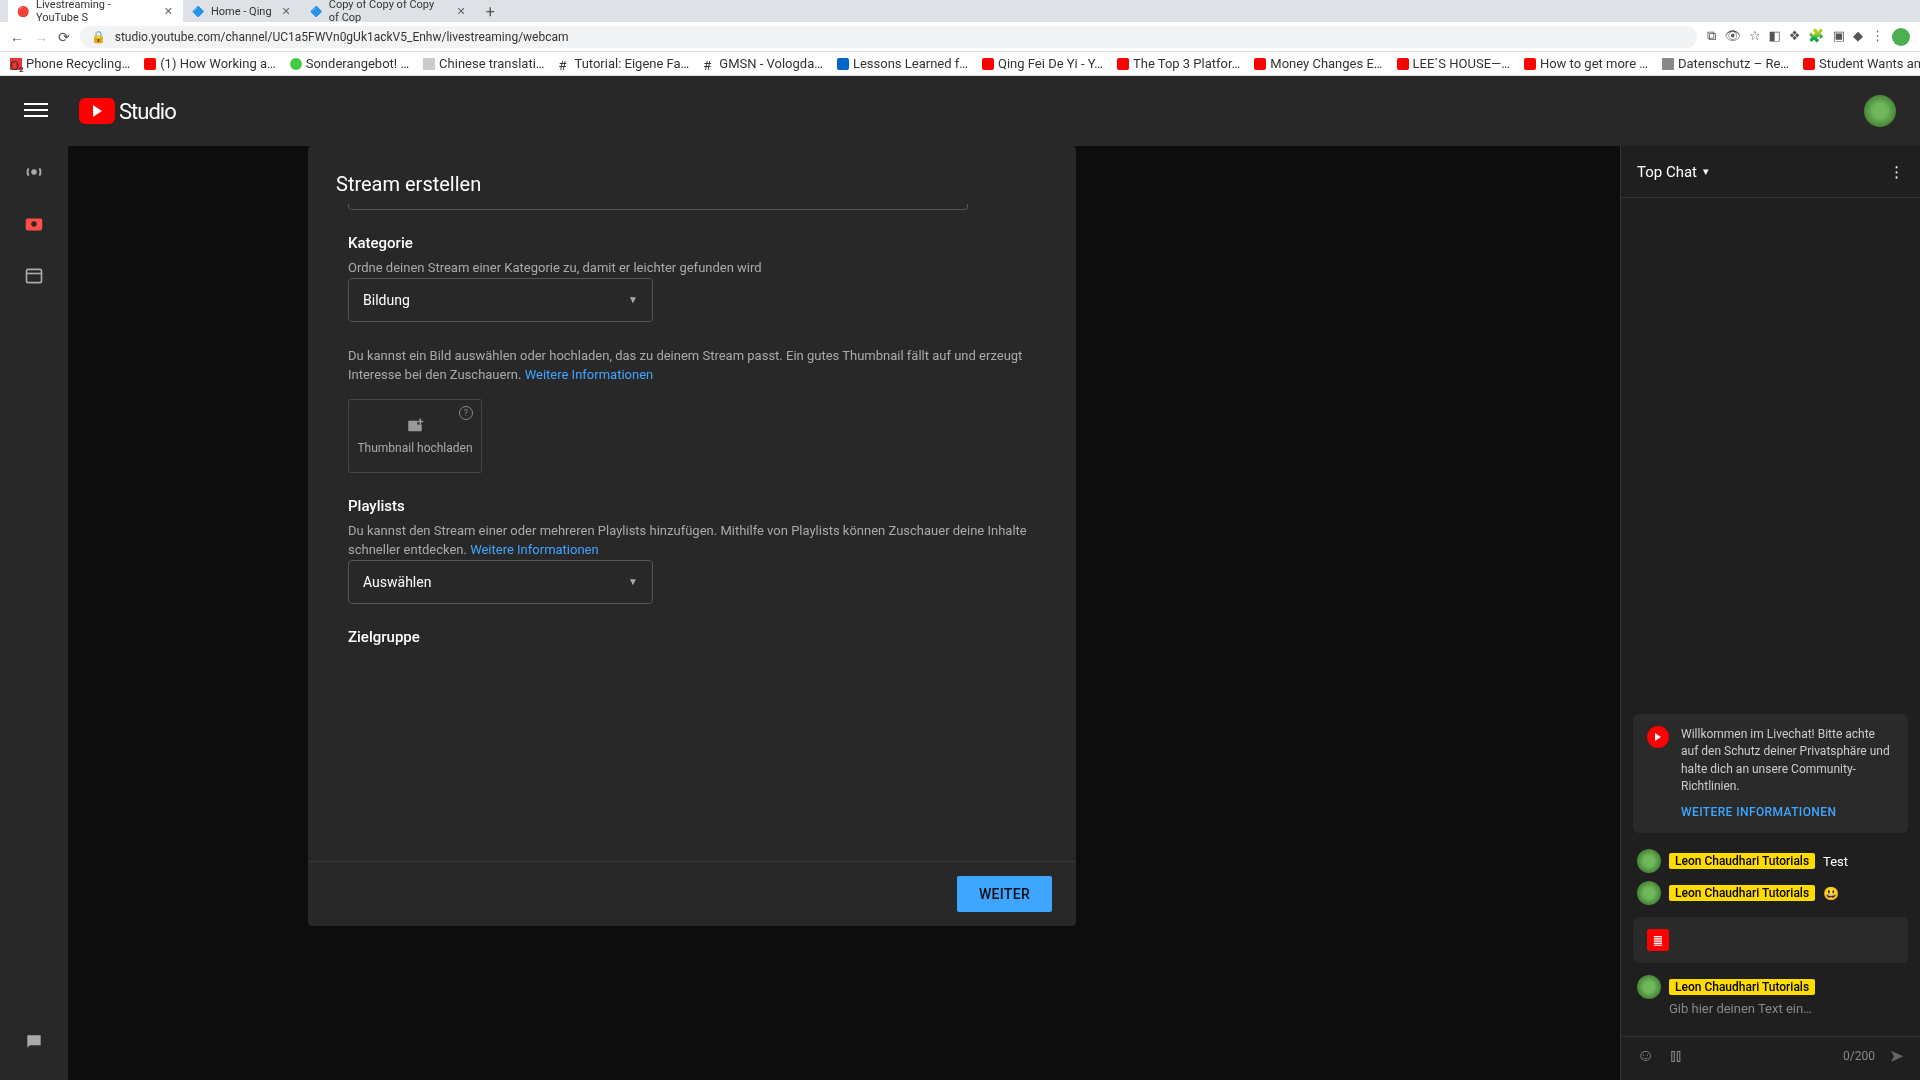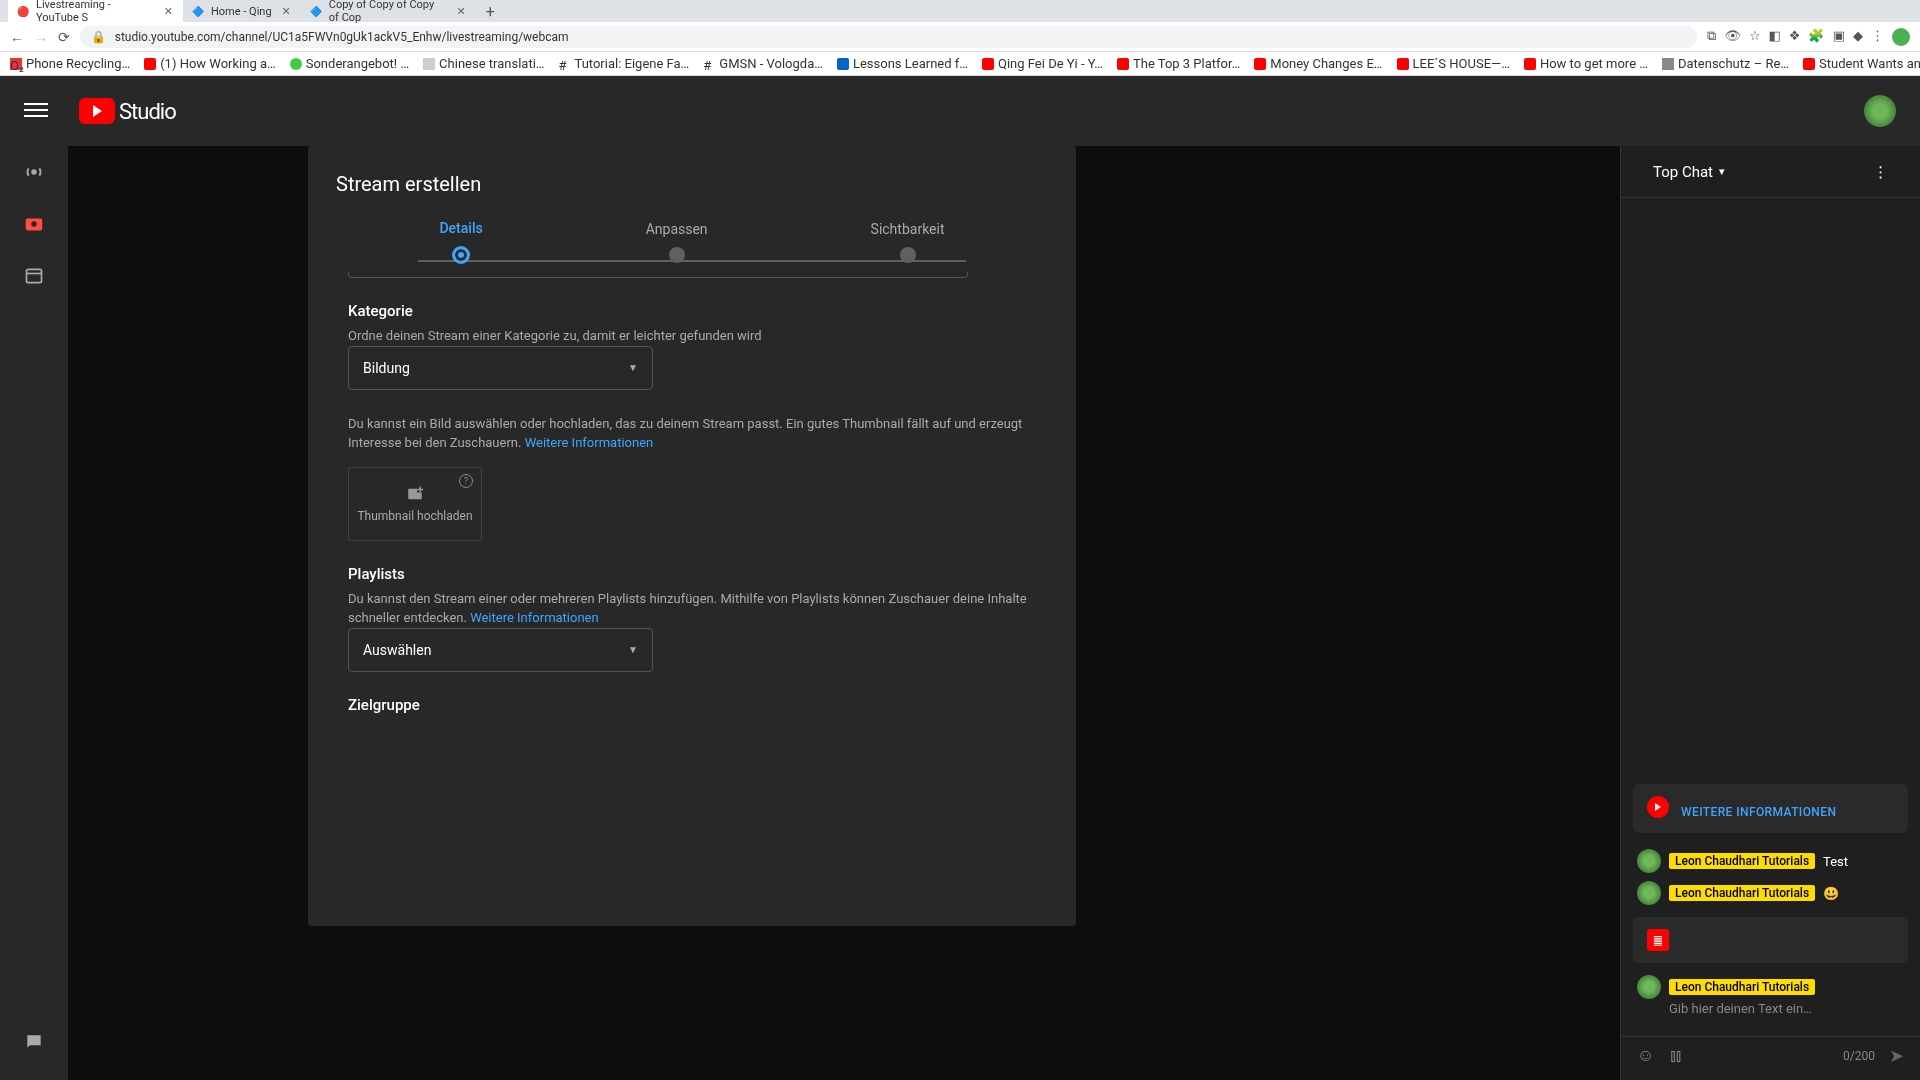--- a/index.html
+++ b/index.html
@@ -64,21 +64,21 @@
 .thumb-upload { margin-top: 14px; width: 134px; height: 74px; border: 1px solid #444; border-radius: 2px; display: flex; flex-direction: column; align-items: center; justify-content: center; gap: 6px; color: #aaa; font-size: 12px; position: relative; cursor: pointer; }
 .thumb-upload .help-ic { position: absolute; top: 6px; right: 8px; width: 14px; height: 14px; border: 1px solid #888; border-radius: 50%; font-size: 9px; color: #888; display: flex; align-items: center; justify-content: center; }
 
 .input-stub { border: 1px solid #555; border-radius: 4px; height: 10px; width: 620px; margin-top:-4px; border-top:none; border-radius:0 0 4px 4px; }
 
 .modal-footer { padding: 14px 24px; display: flex; justify-content: flex-end; border-top: 1px solid #383838; }
 .btn-primary { background: #3ea6ff; color: #0d0d0d; font-size: 14px; font-weight: 500; padding: 10px 22px; border-radius: 2px; cursor: pointer; letter-spacing: 0.3px; }
 
 
 .chat-panel { width: 300px; background: #1f1f1f; display: flex; flex-direction: column; border-left: 1px solid #333; }
-.chat-head { height: 52px; display: flex; align-items: center; justify-content: space-between; padding: 0 32px; color: #fff; font-size: 15px; border-bottom: 1px solid #333; }
+.chat-head { height: 52px; display: flex; align-items: center; justify-content: space-between; padding: 0 16px; color: #fff; font-size: 15px; border-bottom: 1px solid #333; }
 .chat-head-left { display:flex; align-items:center; gap:6px; cursor:pointer; }
 .chat-body { flex: 1; overflow-y: auto; padding: 0 0 10px; display: flex; flex-direction: column; justify-content: flex-end; }
 .chat-welcome { background: #2a2a2a; border-radius: 6px; margin: 0 12px 12px; padding: 12px 14px; display: flex; gap: 12px; font-size: 12px; color: #ccc; line-height: 1.45; }
 .yt-badge { width: 22px; height: 22px; background: #ff0000; border-radius: 50%; display: flex; align-items: center; justify-content: center; flex-shrink: 0; }
 .yt-badge::after { content: ''; border-left: 6px solid #fff; border-top: 4px solid transparent; border-bottom: 4px solid transparent; }
 .chat-welcome-link { color: #3ea6ff; font-weight: 500; margin-top: 8px; display: block; cursor: pointer; letter-spacing: 0.4px; }
 .chat-msg { display: flex; align-items: center; gap: 8px; padding: 4px 16px; font-size: 13px; }
 .chat-avatar { width: 24px; height: 24px; border-radius: 50%; background: radial-gradient(circle,#6eb85a 30%,#2a5c1f 100%); flex-shrink: 0; }
 .chat-name { background: #ffdc00; color: #000; font-size: 12px; padding: 1px 6px; border-radius: 2px; font-weight: 500; }
 .chat-text { color: #fff; }
@@ -244,35 +244,20 @@
           <path d="M4 4h16v12H7l-3 3V4z"></path>
         </svg>
     </div>
   </div>
 
   <div class="main-area">
     <div class="dark-stage">
 
       <div class="modal">
         <div class="modal-title">Stream erstellen</div>
-        <div class="stepper">
-          <div class="step-line"></div>
-          <div class="step active">
-            <span>Details</span>
-            <div class="step-dot"></div>
-          </div>
-          <div class="step">
-            <span>Anpassen</span>
-            <div class="step-dot"></div>
-          </div>
-          <div class="step">
-            <span>Sichtbarkeit</span>
-            <div class="step-dot"></div>
-          </div>
-        </div>
 
         <div class="modal-content">
           <div class="input-stub"></div>
 
           <div class="section">
             <div class="sec-title">Kategorie</div>
             <div class="sec-desc">Ordne deinen Stream einer Kategorie zu, damit er leichter gefunden wird</div>
             <div class="select-box">
               <span>Bildung</span>
               <span class="caret">▼</span>
@@ -303,35 +288,39 @@
               <span>Auswählen</span>
               <span class="caret">▼</span>
             </div>
           </div>
 
           <div class="section">
             <div class="sec-title">Zielgruppe</div>
           </div>
         </div>
 
+        <div class="modal-footer">
+          <div class="btn-primary">WEITER</div>
+        </div>
       </div>
     </div>
 
     <div class="chat-panel">
       <div class="chat-head">
         <div class="chat-head-left">
           <span>Top Chat</span>
           <span style="font-size:11px">▾</span>
         </div>
         <span style="cursor:pointer">⋮</span>
       </div>
       <div class="chat-body">
         <div class="chat-welcome">
           <div class="yt-badge"></div>
           <div>
+            <span>Willkommen im Livechat! Bitte achte auf den Schutz deiner Privatsphäre und halte dich an unsere Community-Richtlinien.</span>
             <span class="chat-welcome-link">WEITERE INFORMATIONEN</span>
           </div>
         </div>
         <div class="chat-msg">
           <div class="chat-avatar"></div>
           <span class="chat-name">Leon Chaudhari Tutorials</span>
           <span class="chat-text">Test</span>
         </div>
         <div class="chat-msg">
           <div class="chat-avatar"></div>

